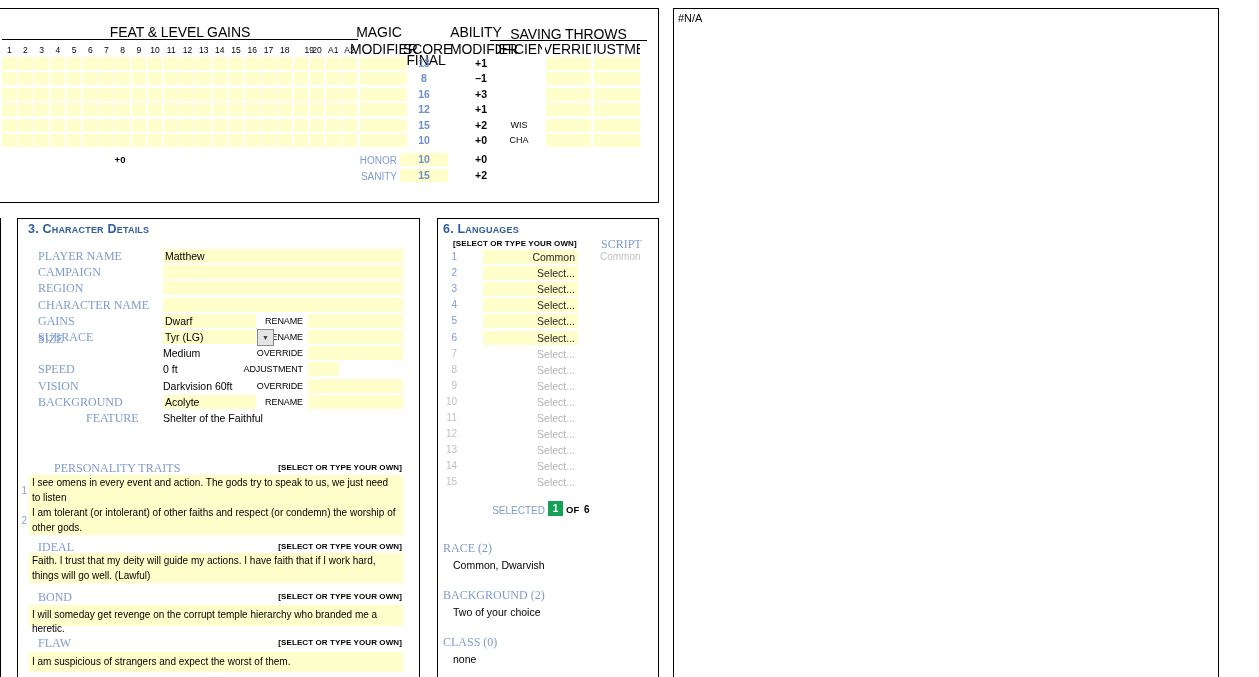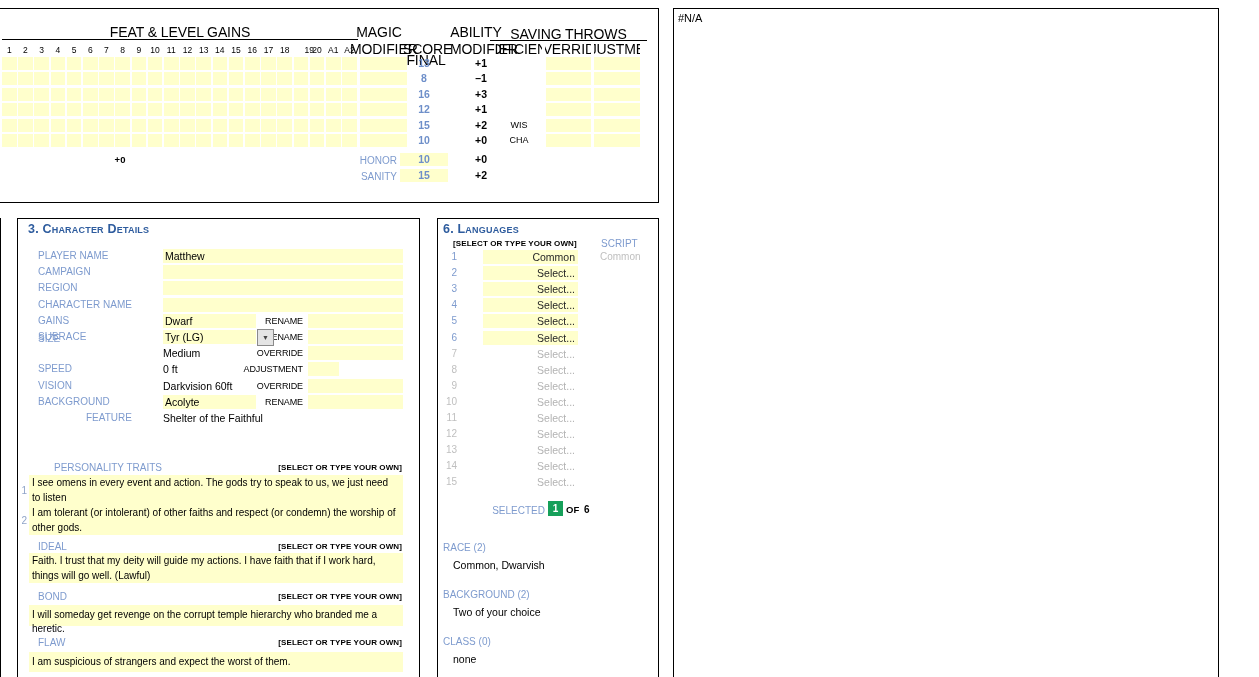--- a/index.html
+++ b/index.html
@@ -13,21 +13,21 @@
   .tp-head{position:absolute;font-size:14px;line-height:12px;text-align:center;letter-spacing:-0.1px;white-space:nowrap;}
   .clip{overflow:hidden;display:flex;justify-content:center;white-space:nowrap;}
   .colnum{position:absolute;height:12px;font-size:8.5px;line-height:12px;text-align:center;}
   .cell{position:absolute;height:13px;}
   .score{position:absolute;height:13px;line-height:13px;text-align:center;font-weight:700;font-size:10.5px;color:#6E8FC9;}
   .mod{position:absolute;height:13px;line-height:13px;text-align:center;font-weight:700;font-size:10.5px;color:#000;}
   .prof{position:absolute;height:13px;line-height:13px;text-align:center;font-size:9px;color:#000;}
   .row-label{position:absolute;font-size:10px;line-height:13px;color:#7E9BCE;text-align:right;white-space:nowrap;}
   
   .sec-title{position:absolute;font-size:12.5px;font-weight:700;font-variant:small-caps;color:#2E5C9E;white-space:nowrap;letter-spacing:.2px;}
-  .f-label{position:absolute;font-size:10px;line-height:14px;color:#7E9BCE;white-space:nowrap;}
+  .f-label{position:absolute;font-size:12px;line-height:14px;color:#7E9BCE;white-space:nowrap;font-family:Liberation Serif, serif;}
   .f-value{font-size:10.5px;line-height:14px;color:#000;white-space:nowrap;}
   .field{position:absolute;height:14px;box-sizing:border-box;padding-left:2px;}
   .ftext{position:absolute;height:14px;line-height:14px;font-size:10.5px;white-space:nowrap;}
   .action-label{position:absolute;width:90px;height:14px;line-height:14px;font-size:9px;text-align:right;letter-spacing:-0.1px;white-space:nowrap;}
   .dropdown{position:absolute;width:17px;height:17px;background:#E4E4E4;border:1px solid #8A8A8A;box-sizing:border-box;display:flex;align-items:center;justify-content:center;}
   .dd-arrow{font-size:7px;color:#444;line-height:1;}
   .hint{position:absolute;width:200px;font-size:8px;font-weight:700;line-height:12px;text-align:right;letter-spacing:.1px;white-space:nowrap;}
   .tnum{position:absolute;width:9px;text-align:right;font-size:10px;line-height:14px;color:#8FA4C8;}
   .tblock{position:absolute;background:#FFFFCC;width:374px;font-size:10px;line-height:15px;padding:0 6px 0 3px;box-sizing:border-box;color:#000;}
   .single{line-height:14px;padding-top:3px;}

